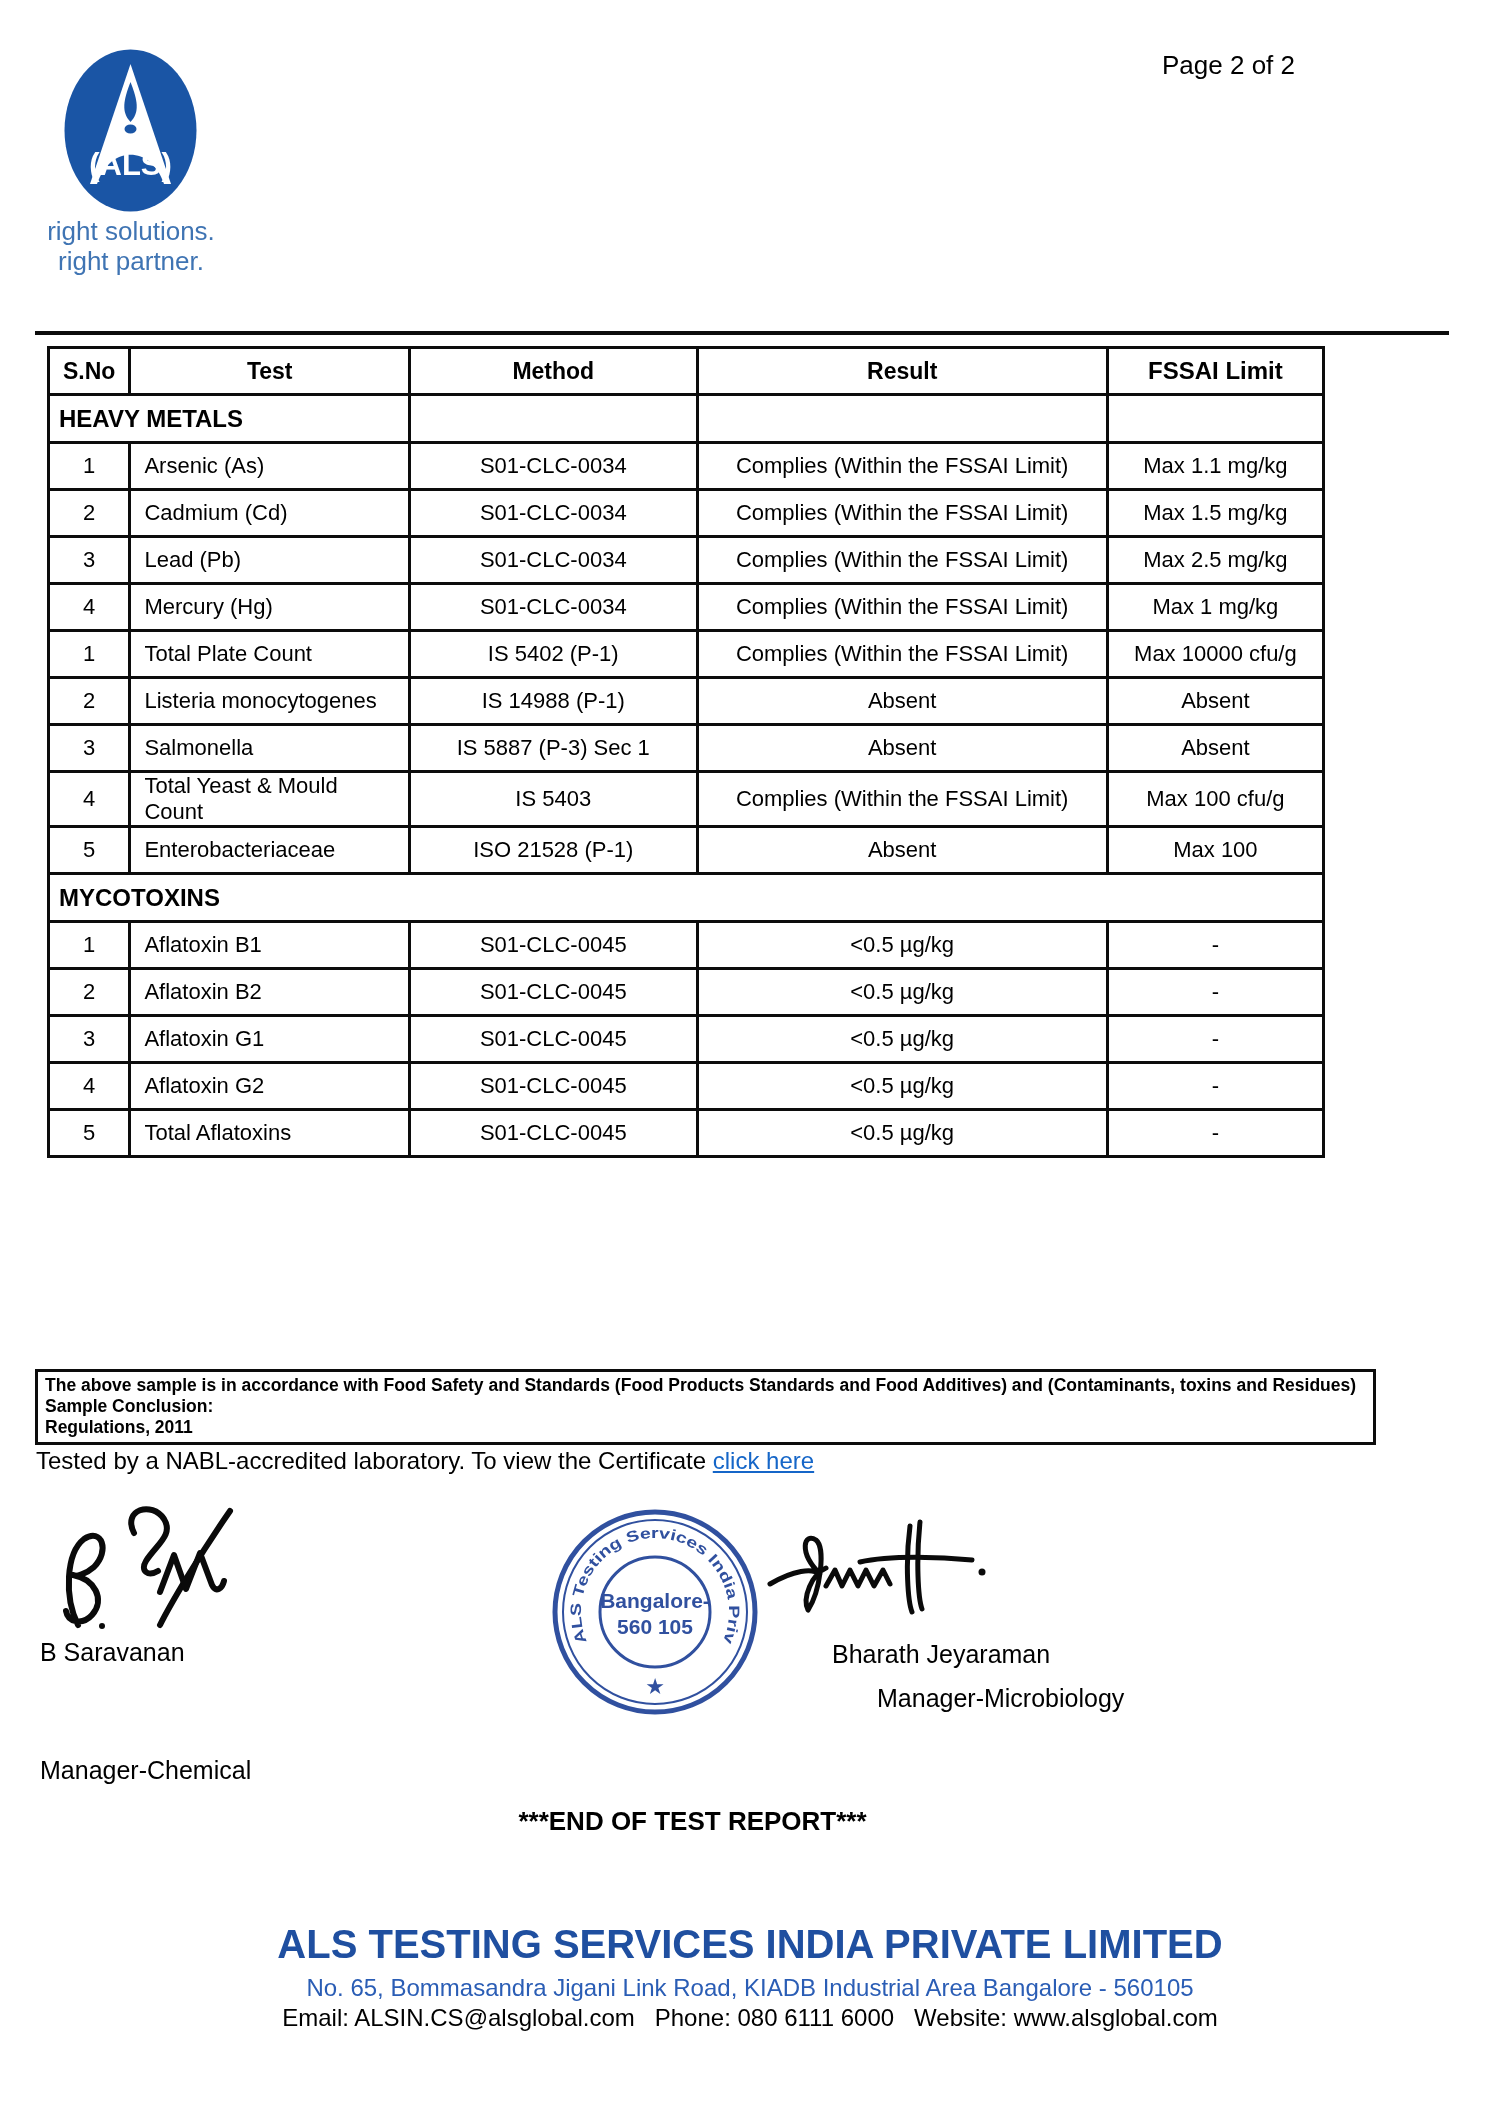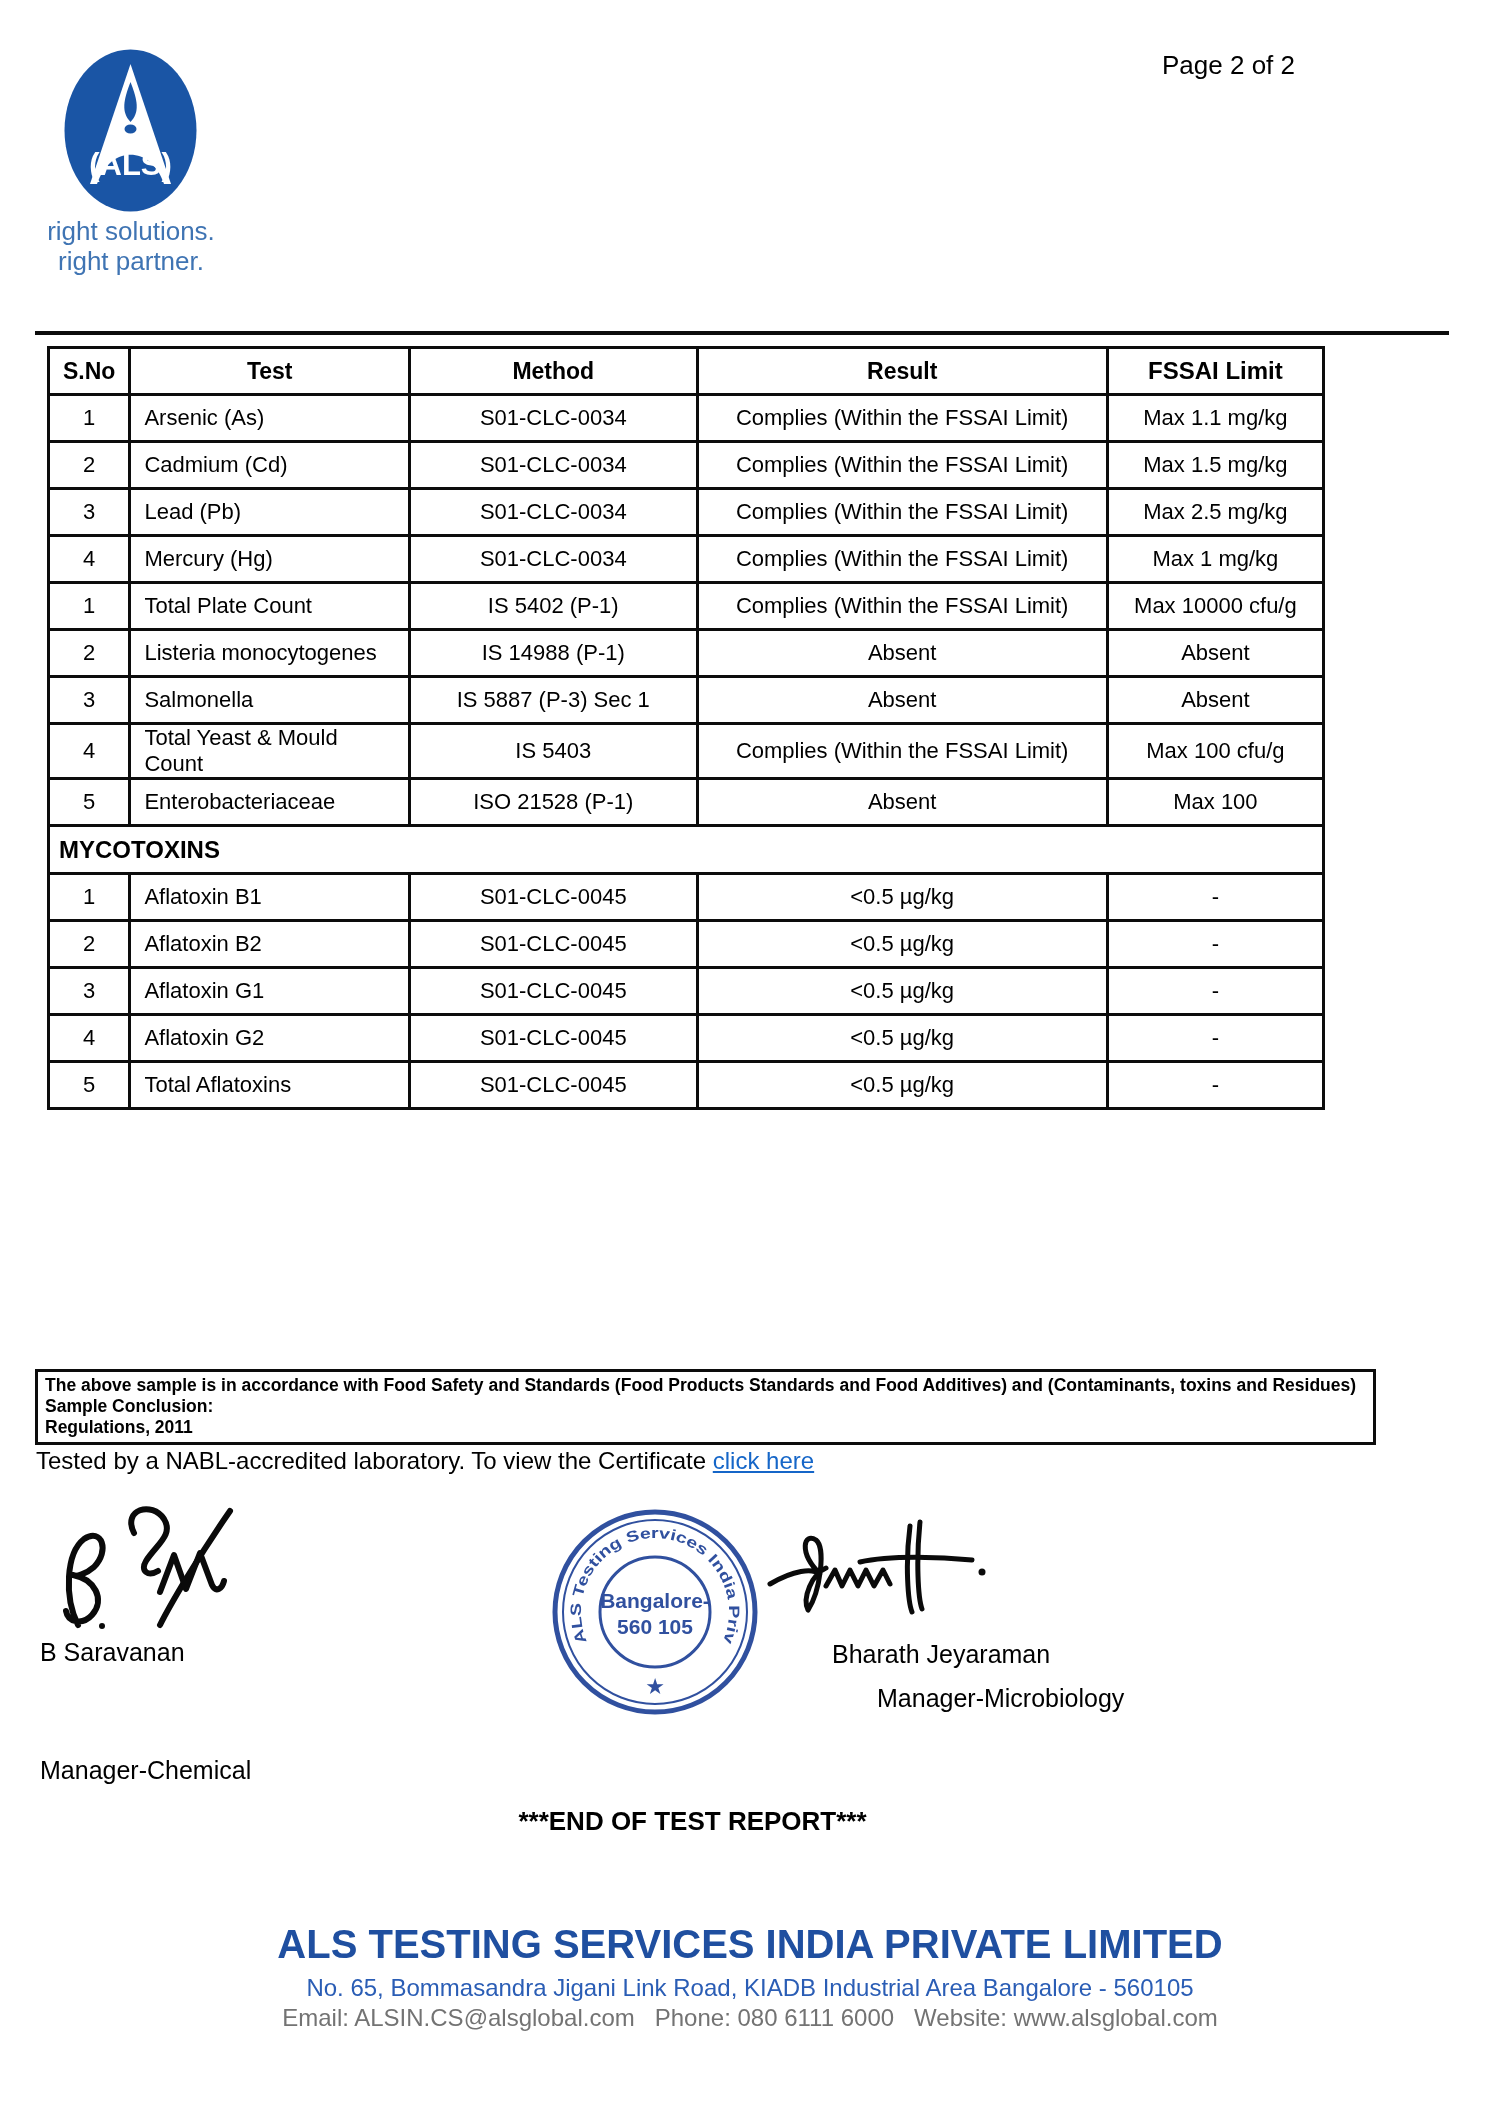--- a/index.html
+++ b/index.html
@@ -47,21 +47,21 @@
   .t2 { left:877px; top:1684px; }
 
   
   .end-note { position:absolute; left:0; top:1806px; width:1385px; text-align:center;
               font-weight:bold; font-size:26px; }
   .footer-company { position:absolute; left:0; top:1922px; width:1500px; text-align:center;
                     font-weight:bold; font-size:40px; color:#1f4fa0; }
   .footer-address { position:absolute; left:0; top:1974px; width:1500px; text-align:center;
                     font-size:24px; color:#2a5db5; }
   .footer-contact { position:absolute; left:0; top:2004px; width:1500px; text-align:center;
-                    font-size:24px; color:#737373; white-space:pre-wrap; }
+                    font-size:24px; color:#000000; white-space:pre-wrap; }
 </style>
 </head>
 <body>
 
 <div class="page">
 
   <div class="logo-block">
     <svg width="135" height="165" viewBox="0 0 135 165">
       <ellipse cx="67.5" cy="82.5" rx="66" ry="81" fill="#1a55a5"></ellipse>
       <path d="M67.5,16 L108,136 L27,136 Z" fill="#ffffff"></path>
@@ -87,20 +87,26 @@
       <col style="width:408px">
         <col style="width:215px">
     </colgroup>
     <tbody>
         <tr>
           <th>S.No</th>
           <th>Test</th>
           <th>Method</th>
           <th>Result</th>
           <th class="h-last">FSSAI Limit</th>
+        </tr>
+        <tr class="section-row">
+          <td colspan="2">HEAVY METALS</td>
+          <td class="c2"></td>
+          <td class="c3"></td>
+          <td class="c4"></td>
         </tr>
         <tr>
           <td class="c0">1</td>
           <td class="c1">Arsenic (As)</td>
           <td class="c2">S01-CLC-0034</td>
           <td class="c3">Complies (Within the FSSAI Limit)</td>
           <td class="c4">Max 1.1 mg/kg</td>
         </tr>
         <tr>
           <td class="c0">2</td>

